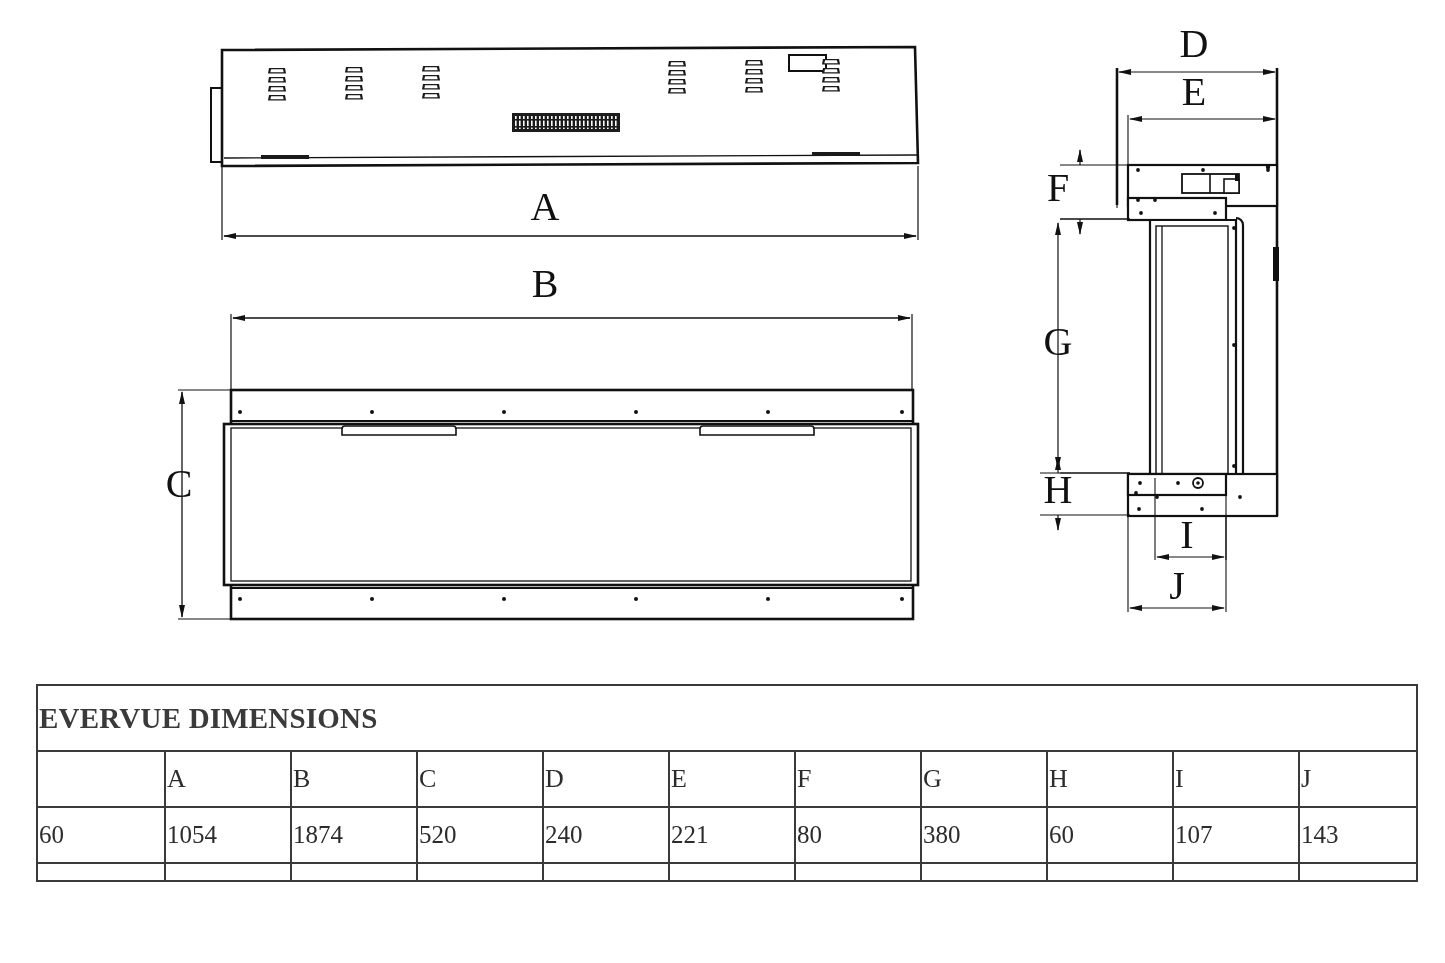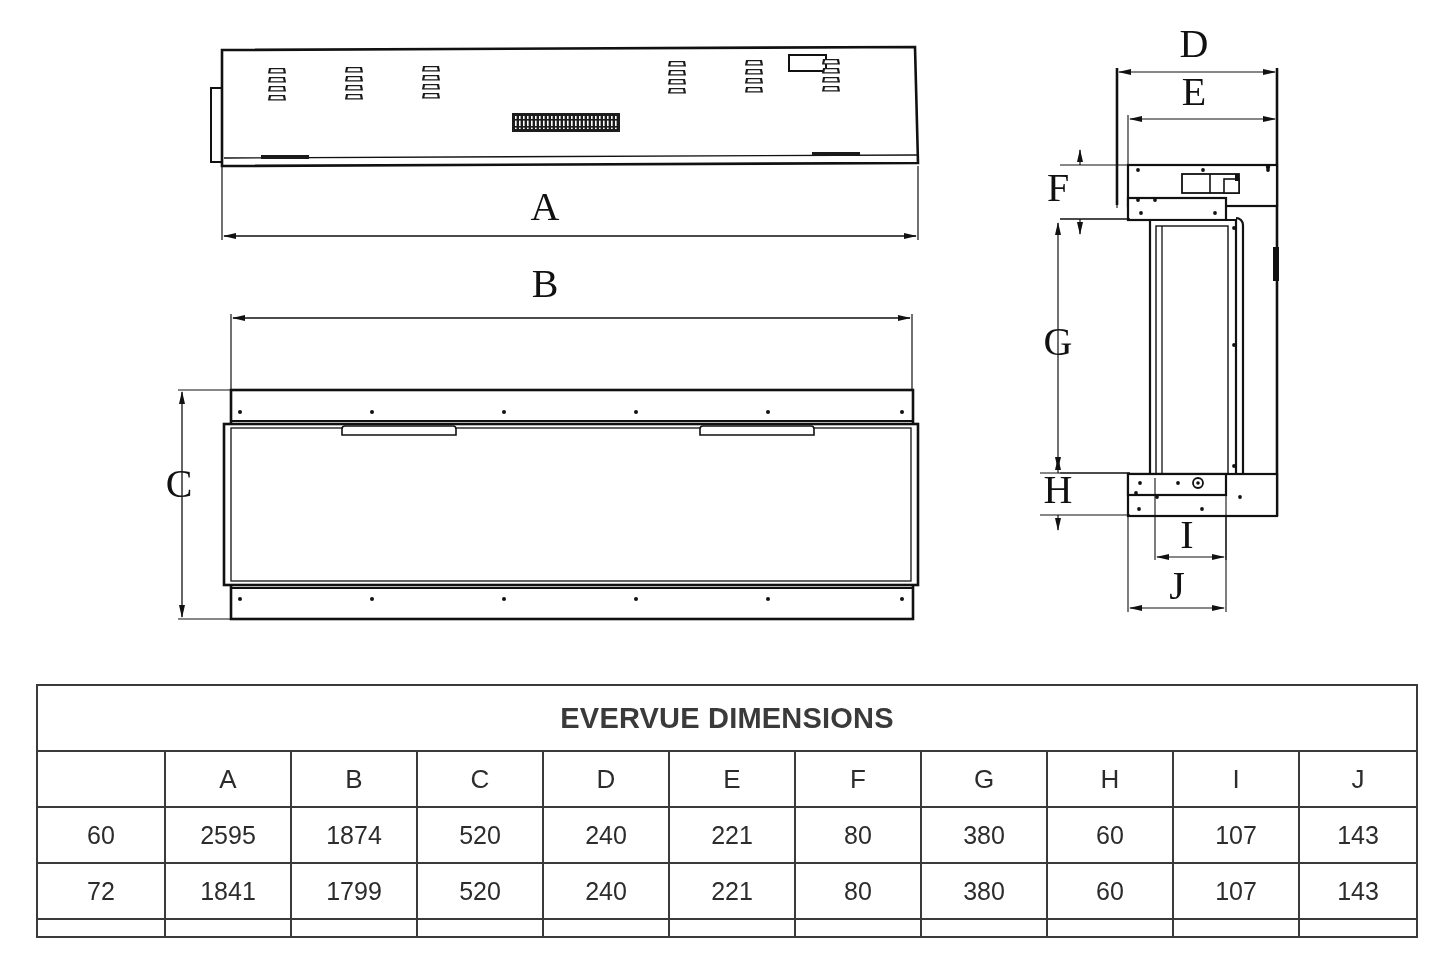--- a/index.html
+++ b/index.html
@@ -6,22 +6,22 @@
   body{width:1445px;height:963px;position:relative;overflow:hidden;
        font-family:"Liberation Sans", sans-serif;}
   #sheet{position:absolute;left:0;top:0;width:1445px;height:963px;background:#fff;}
   svg.drawing{position:absolute;left:0;top:0;width:1445px;height:963px;}
   .dimlabel{font-family:"Liberation Serif", serif;font-size:40px;fill:#111;
             text-anchor:middle;dominant-baseline:middle;}
 
   
   #dimtable{position:absolute;left:36px;top:684px;width:1380px;
             border-collapse:collapse;table-layout:fixed;}
-  #dimtable td{border:2px solid #3a3a3a;text-align:center;color:#2c2c2c;
-               font-family:Liberation Sans, sans-serif;}
+  #dimtable td{border:2px solid #3a3a3a;text-align:left;color:#2c2c2c;
+               font-family:Liberation Serif, serif;}
   #dimtable td.title{font-size:29px;font-weight:bold;height:62px;
                      letter-spacing:.2px;color:#3a3a3a;}
   #dimtable td.hdr{font-size:26px;height:52px;font-weight:normal;}
   #dimtable td.val{font-size:25px;height:52px;border-radius:15px;}
   #dimtable tr.clipped td{height:14px;}
 </style>
 </head>
 <body>
 
 <div id="sheet">
@@ -302,44 +302,31 @@
         <td class="hdr">D</td>
         <td class="hdr">E</td>
         <td class="hdr">F</td>
         <td class="hdr">G</td>
         <td class="hdr">H</td>
         <td class="hdr">I</td>
         <td class="hdr">J</td>
       </tr>
       <tr>
         <td class="val">60</td>
-        <td class="val">2595</td>
+        <td class="val">1054</td>
         <td class="val">1874</td>
         <td class="val">520</td>
         <td class="val">240</td>
         <td class="val">221</td>
         <td class="val">80</td>
         <td class="val">380</td>
         <td class="val">60</td>
         <td class="val">107</td>
         <td class="val">143</td>
       </tr>
-      <tr>
-        <td class="val">72</td>
-        <td class="val">1841</td>
-        <td class="val">1799</td>
-        <td class="val">520</td>
-        <td class="val">240</td>
-        <td class="val">221</td>
-        <td class="val">80</td>
-        <td class="val">380</td>
-        <td class="val">60</td>
-        <td class="val">107</td>
-        <td class="val">143</td>
-      </tr>
       <tr class="clipped">
         <td></td>
         <td></td>
         <td></td>
         <td></td>
         <td></td>
         <td></td>
         <td></td>
         <td></td>
         <td></td>

